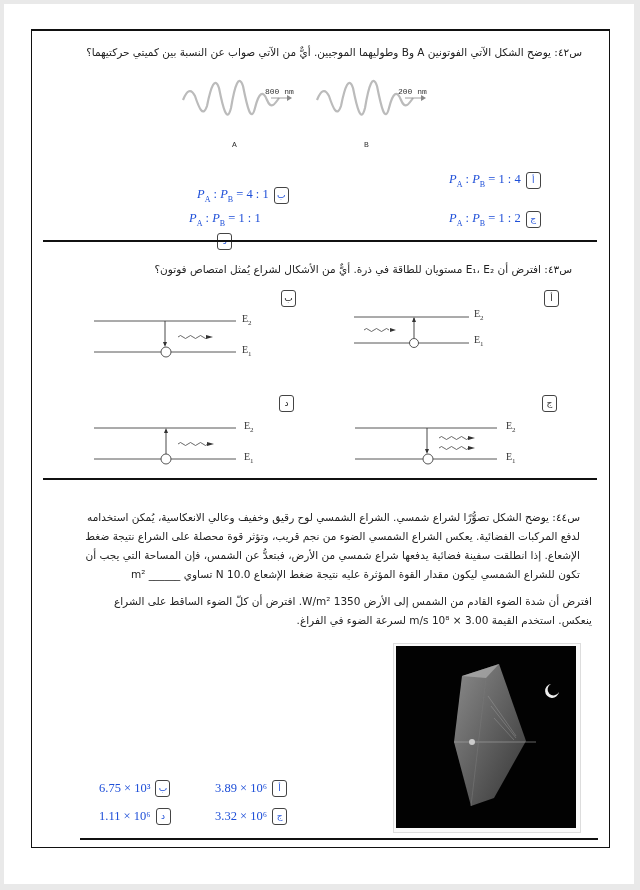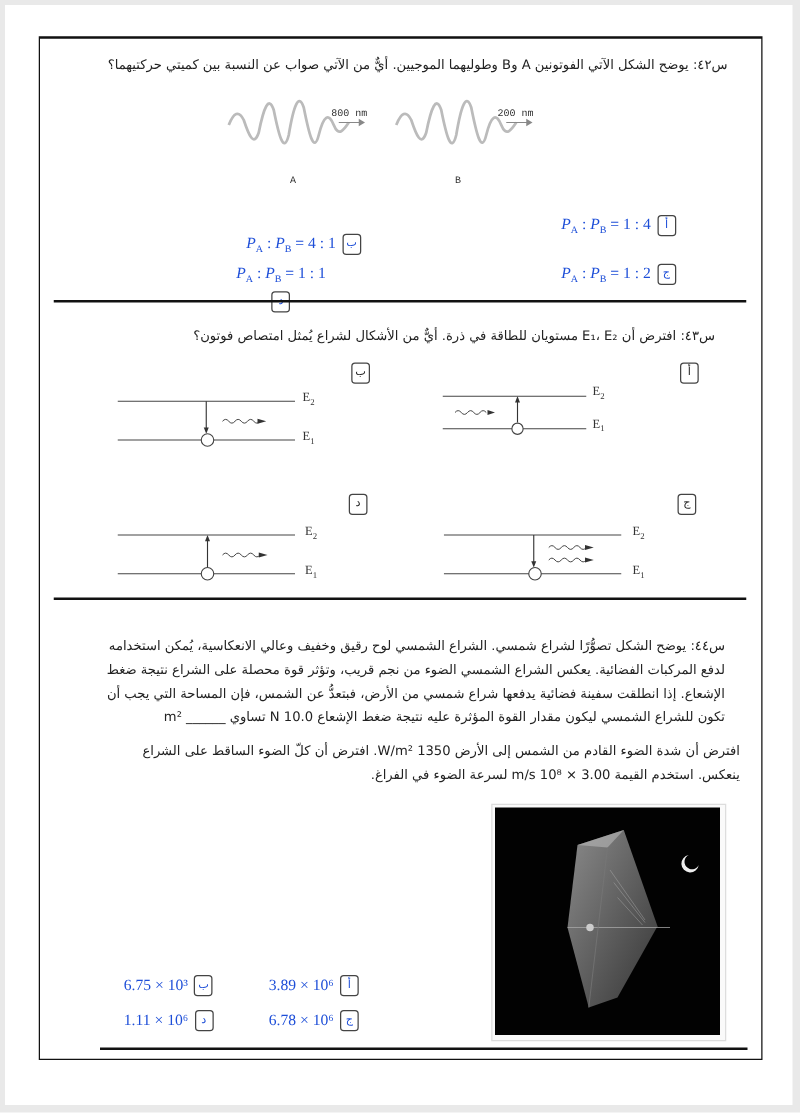--- a/index.html
+++ b/index.html
@@ -186,21 +186,21 @@
 
 <div class="opt" style="left:215px; top:780px;">
   <span class="expr">3.89 × 10⁶</span>
   <span class="letter">أ</span>
 </div>
 <div class="opt" style="left:99px; top:780px;">
   <span class="expr">6.75 × 10³</span>
   <span class="letter">ب</span>
 </div>
 <div class="opt" style="left:215px; top:808px;">
-  <span class="expr">6.78 × 10⁶</span>
+  <span class="expr">3.32 × 10⁶</span>
   <span class="letter">ج</span>
 </div>
 <div class="opt" style="left:99px; top:808px;">
   <span class="expr">1.11 × 10⁶</span>
   <span class="letter">د</span>
 </div>
 
 <div class="divider" style="left:80px; top:838px; width:518px;"></div>
 
 </body></html>

